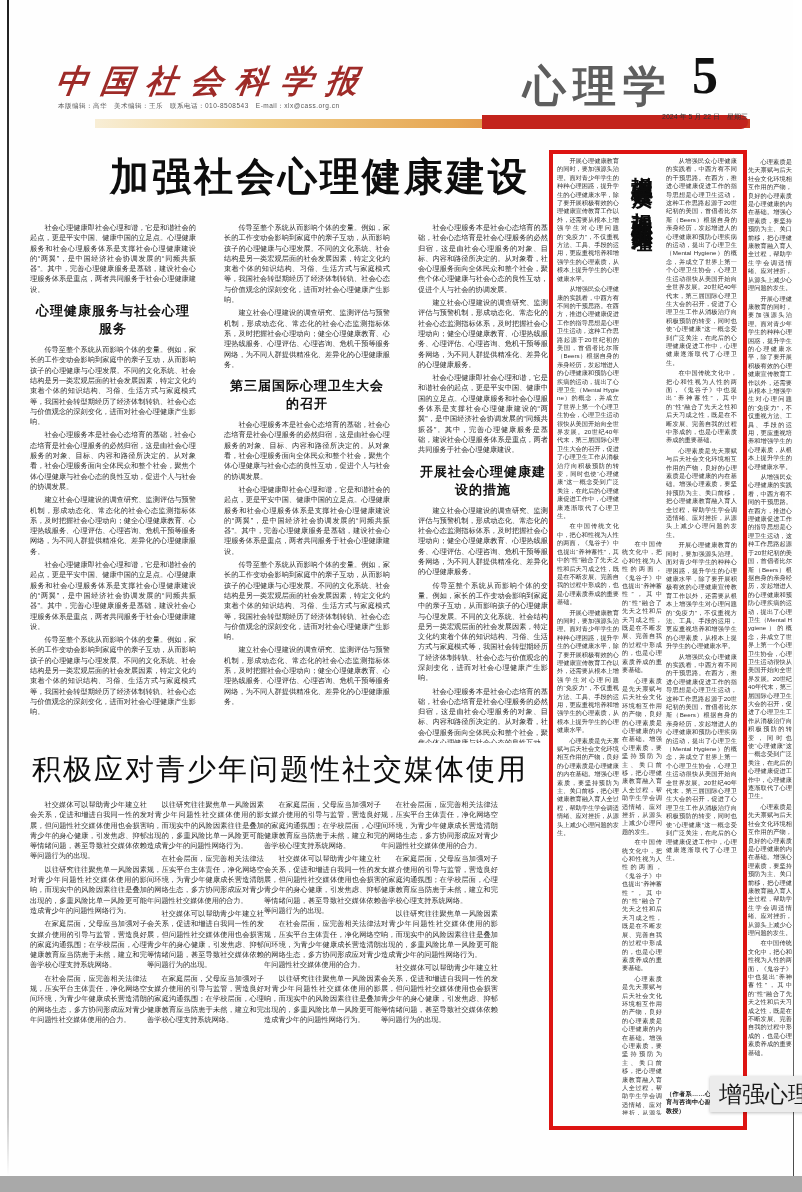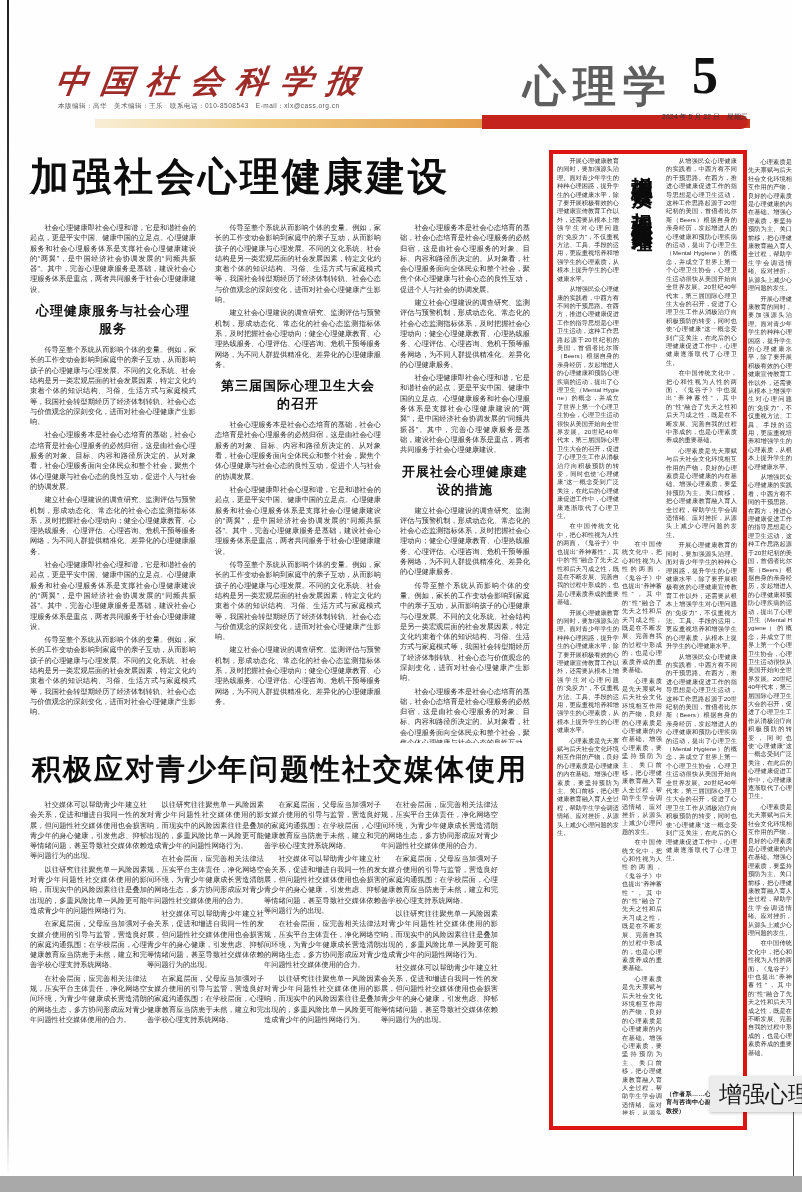--- a/index.html
+++ b/index.html
@@ -22,31 +22,31 @@
   .rule-orange{position:absolute;left:95px;top:119px;width:655px;height:9px;
                background:linear-gradient(90deg,#f8eed6,#f0cf8a 25%,#e6a653 55%,#da6b30 80%,#cc3a1f);}
   .rule-red{position:absolute;left:482px;top:115px;width:266px;height:14px;background:#c3231c;border-radius:0 7px 7px 0;}
   .section-title{position:absolute;left:523px;top:58px;font-size:43px;font-weight:bold;
                  color:#5e5e5e;letter-spacing:7px;white-space:nowrap;}
   .page-num{position:absolute;left:692px;top:46px;font-size:52px;font-weight:bold;color:#111;
             font-family:"Liberation Serif","DejaVu Serif",serif;}
   .page-date{position:absolute;left:630px;top:112px;width:118px;font-size:7px;color:#333;text-align:right;white-space:nowrap;}
 
   
-  .headline1{position:absolute;left:30px;top:150px;width:500px;text-align:left;
+  .headline1{position:absolute;left:30px;top:150px;width:500px;text-align:right;
              font-size:39px;font-weight:bold;color:#0d0d0d;letter-spacing:3px;white-space:nowrap;}
   .headline2{position:absolute;left:30px;top:750px;width:500px;text-align:center;
-             font-size:29px;font-weight:bold;color:#0d0d0d;letter-spacing:2px;white-space:nowrap;}
+             font-size:29px;font-weight:normal;color:#0d0d0d;letter-spacing:2px;white-space:nowrap;}
   .cols{position:absolute;display:flex;}
   .col{overflow:hidden;filter:blur(.35px);}
   .col p{margin:0 0 3px;text-indent:2em;font-size:7.2px;line-height:10.3px;color:#2d2d2d;
          text-align:justify;word-break:break-all;}
   .subhead{filter:none;font-size:13px;font-weight:bold;color:#111;text-align:center;
            margin:7px 0 7px;letter-spacing:1px;}
-  .cols-a1{left:30px;top:223px;gap:19px;}
+  .cols-a1{left:30px;top:223px;gap:28px;}
   .cols-a1 .col{width:166px;height:520px;}
   .cols-a1 .col.c3{width:130px;}
   .cols-a2{left:30px;top:800px;}
   .cols-a2 .col{width:117px;height:358px;}
 
   
   .ann-box{position:absolute;left:549px;top:150px;width:190px;height:972px;
            border:4px solid #dd1412;background:transparent;}
   .tinycol{position:absolute;overflow:hidden;filter:blur(.3px);}
   .tinycol p{margin:0 0 2px;text-indent:2em;font-size:6.2px;line-height:8.4px;color:#2e2e2e;

